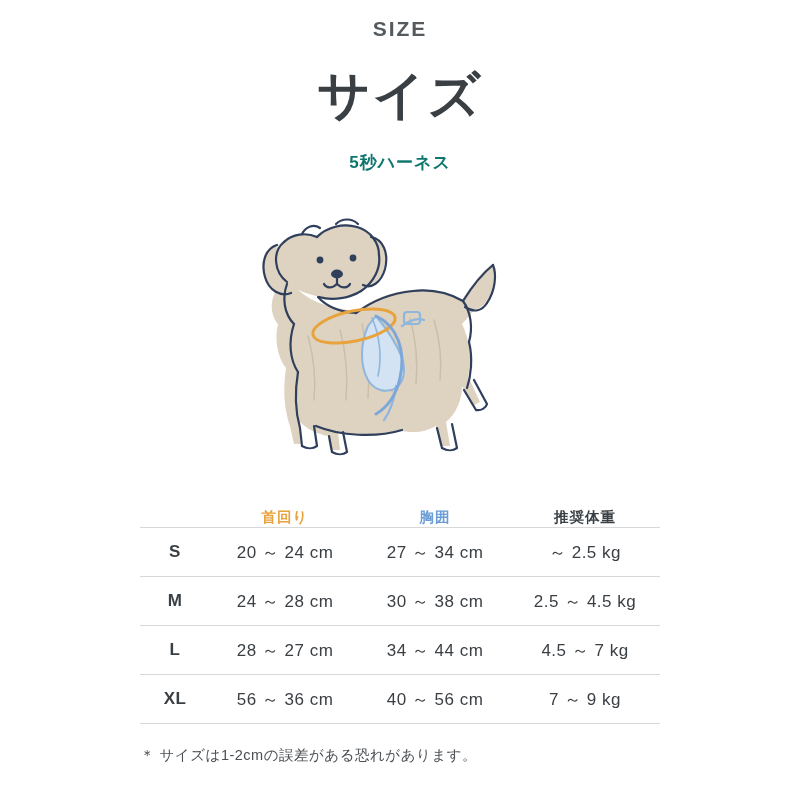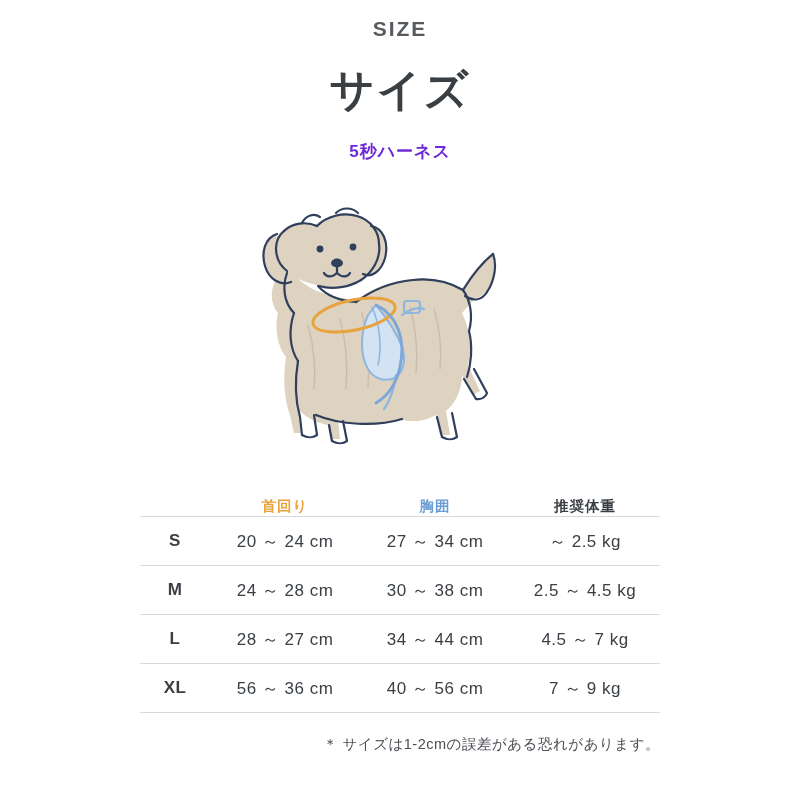--- a/index.html
+++ b/index.html
@@ -26,30 +26,30 @@
     text-align: center;
     padding-top: 17px;
   }
   .eyebrow {
     font-size: 21px;
     font-weight: bold;
     letter-spacing: 2px;
     color: #555a5e;
   }
   .title-jp {
-    font-size: 44px;
+    font-size: 52px;
     font-weight: bold;
     color: #3a3f44;
     margin-top: 20px;
     letter-spacing: 2px;
   }
   .subtitle-jp {
     font-size: 17px;
     font-weight: bold;
-    color: #6d28d9;
+    color: #0f766e;
     margin-top: 20px;
     letter-spacing: 1px;
   }
 
   
   .illustration {
     position: relative;
     width: 800px;
     height: 290px;
     margin-top: 26px;
@@ -105,21 +105,21 @@
 
   
   .notes {
     width: 520px;
     margin: 18px auto 0 auto;
     font-size: 14.5px;
     line-height: 1.9;
     color: #4a4f54;
     letter-spacing: 0.5px;
   }
-  .notes div { white-space: nowrap; text-align: right; }
+  .notes div { white-space: nowrap; }
 </style>
 </head>
 <body>
 
 <div class="page">
 
   <div class="header">
     <div class="eyebrow">SIZE</div>
     <div class="title-jp">サイズ</div>
     <div class="subtitle-jp">5秒ハーネス</div>

